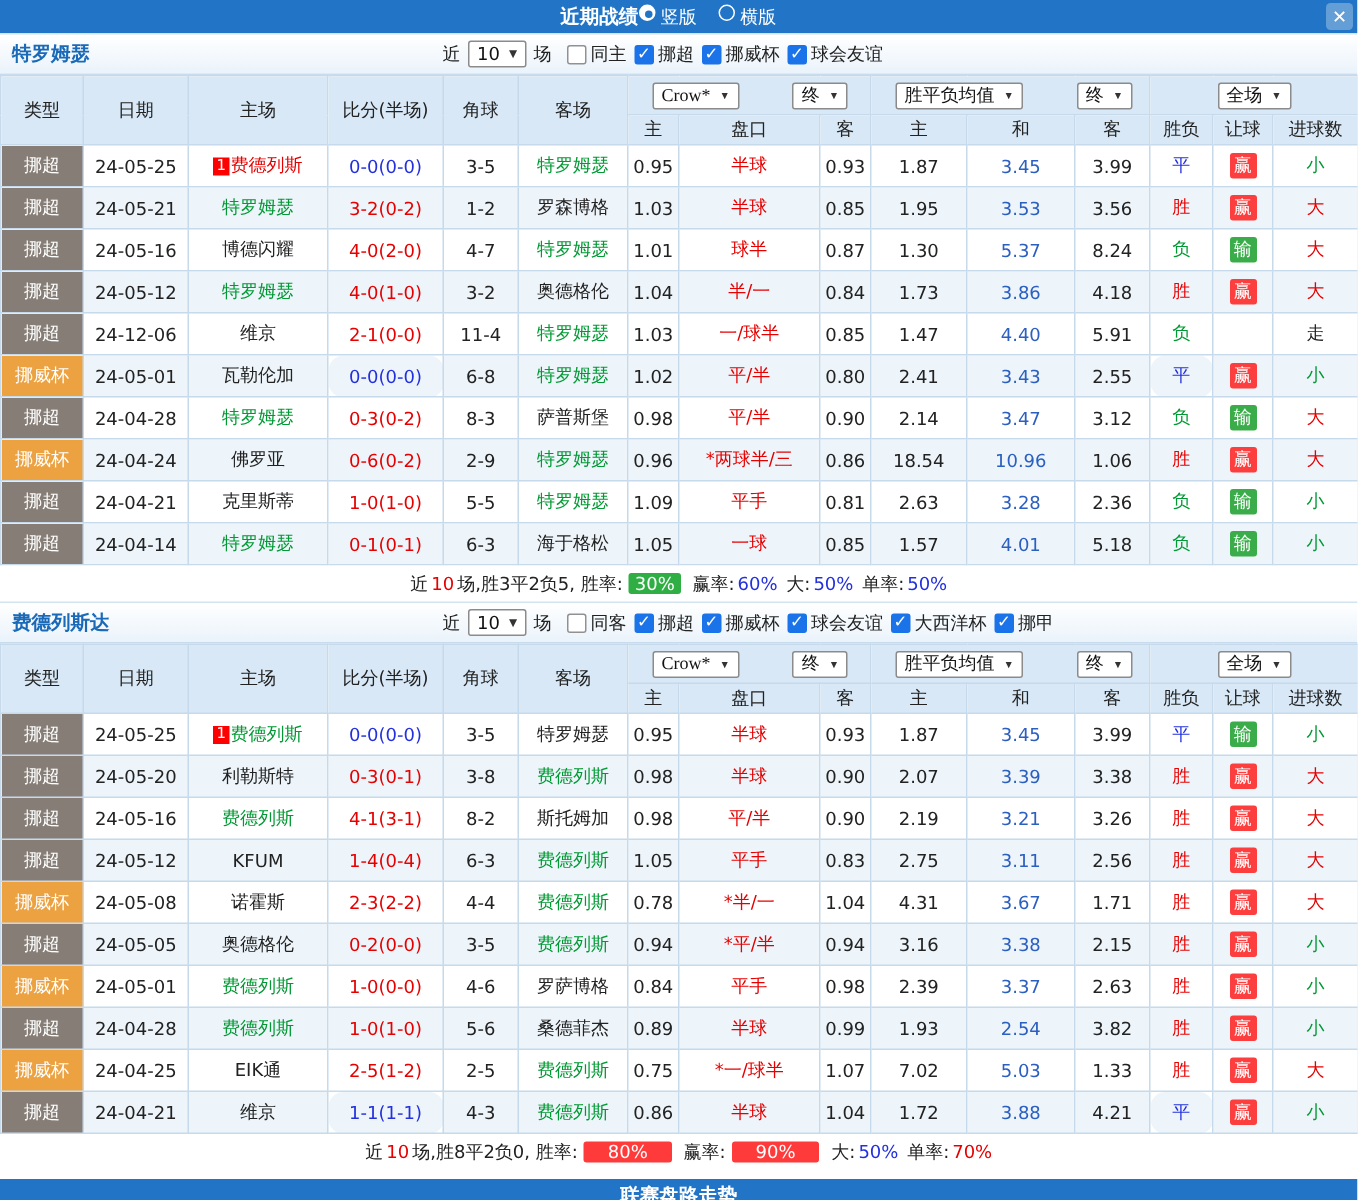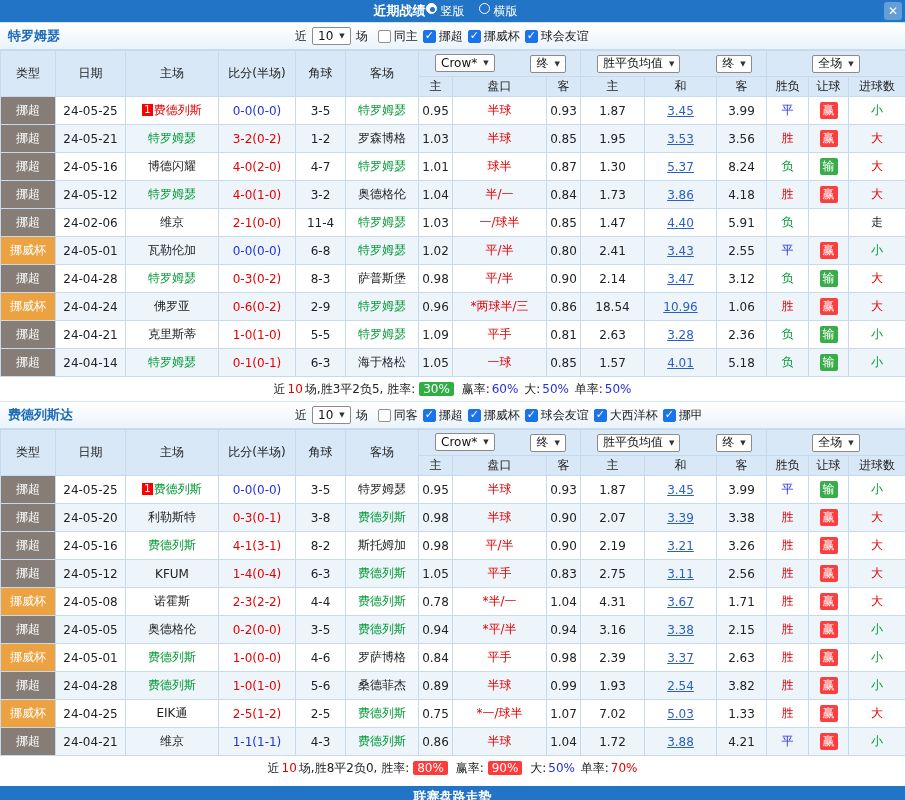--- a/index.html
+++ b/index.html
@@ -38,45 +38,45 @@
       border-radius:2px;padding:1px 5px;height:18px;cursor:pointer;font-size:12px;color:#111;}
   .dd-arrow{font-size:7px;color:#333;}
 
   
   table.grid{width:905px;border-collapse:collapse;table-layout:fixed;}
   .grid th,.grid td{border:1px solid #c6daeb;text-align:center;overflow:hidden;
       white-space:nowrap;padding:0;font-weight:normal;}
   .grid thead th{background:#d8e8f6;color:#222;}
   .grid thead tr.h1 th{height:26px;}
   .grid thead tr.h2 th{height:20px;}
-  .grid thead .dd{margin:0 16px;}
+  .grid thead .dd{margin:0 16px;font-family:Liberation Serif, serif;}
   .grid tbody td{height:28px;background:#fff;}
   .grid tbody tr:nth-child(even) td{background:#edf5fb;}
   td.lg-super{background:var(--super-bg,#857d76)!important;color:#fff;}
   td.lg-cup{background:var(--cup-bg,#eca241)!important;color:#fff;}
 
   .c-red{color:var(--red,#e60000);}
   .c-green{color:var(--green,#009933);}
-  .c-blue{color:var(--blue,#2330dd);}
+  .c-blue{color:var(--blue,#2330dd);border-radius:10px;}
   .c-black{color:#222;}
-  .c-eublue{color:var(--euro-blue,#2b5fc0);text-decoration:underline;}
+  .c-eublue{color:var(--euro-blue,#2b5fc0);}
   .num-badge{display:inline-block;background:#ff0000;color:#fff;font-size:10px;line-height:12px;
       padding:0 2px;margin-right:1px;vertical-align:1px;}
   .badge{display:inline-block;min-width:14px;padding:1px 3px;color:#fff;font-size:12px;
       border-radius:2px;line-height:15px;}
   .badge-win{background:var(--win-badge,#fd3e3e);}
   .badge-lose{background:var(--lose-badge,#3aad4a);}
 
   
   .summary{height:24px;display:flex;align-items:center;justify-content:center;gap:2px;
       font-size:12px;background:#fff;}
   .seg-blue{color:var(--blue,#2330dd);}
   .seg-red{color:var(--red,#e60000);}
   .seg-badge-green{background:var(--badge-green,#2fae44);color:#fff;padding:0 4px;margin:0 2px;border-radius:2px;}
-  .seg-badge-red{background:var(--badge-red,#ff3a3a);color:#fff;padding:0 4px;margin:0 2px;border-radius:2px;}
+  .seg-badge-red{background:var(--badge-red,#ff3a3a);color:#fff;padding:0 16px;margin:0 2px;border-radius:2px;}
 
   
   .footer{height:22px;margin-top:6px;background:var(--titlebar-bg,#2174c6);color:#fff;
       display:flex;align-items:center;justify-content:center;font-size:13px;font-weight:bold;}
 </style>
 </head>
 <body>
 
 <div class="app">
 
@@ -252,21 +252,21 @@
           <td>0.84</td>
           <td>1.73</td>
           <td class="c-eublue">3.86</td>
           <td>4.18</td>
           <td class="c-red">胜</td>
           <td><span class="badge badge-win">赢</span></td>
           <td class="c-red">大</td>
         </tr>
         <tr>
           <td class="lg-super">挪超</td>
-          <td>24-02-06</td>
+          <td>24-12-06</td>
           <td><span class="c-black">维京</span></td>
           <td class="c-red">2-1(0-0)</td>
           <td>11-4</td>
           <td><span class="c-green">特罗姆瑟</span></td>
           <td>1.03</td>
           <td class="c-red">一/球半</td>
           <td>0.85</td>
           <td>1.47</td>
           <td class="c-eublue">4.40</td>
           <td>5.91</td>

